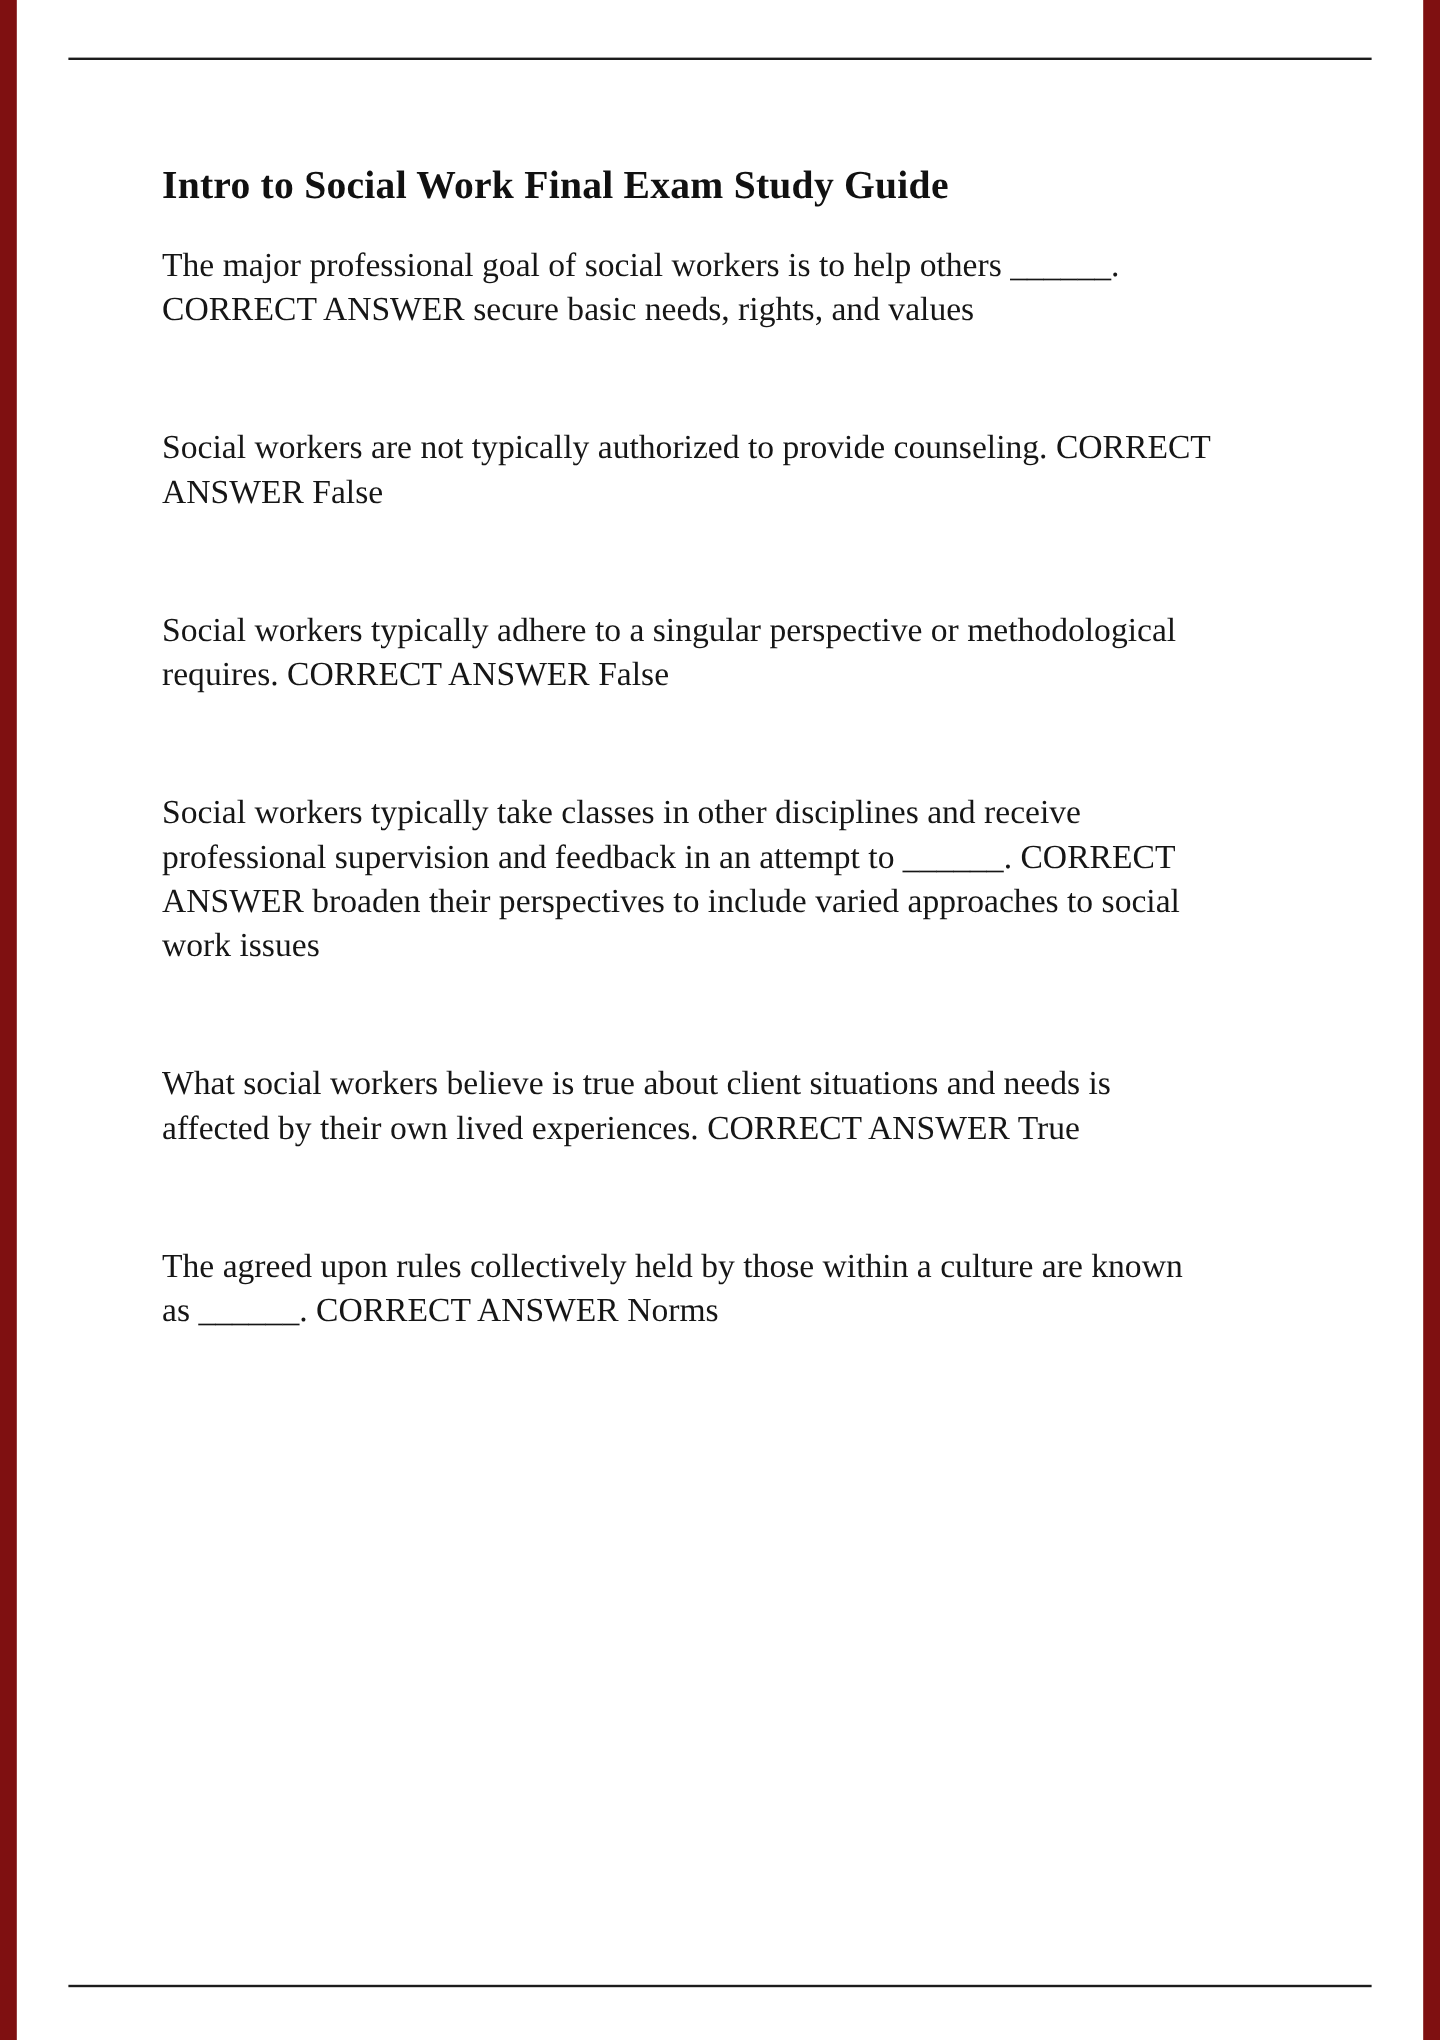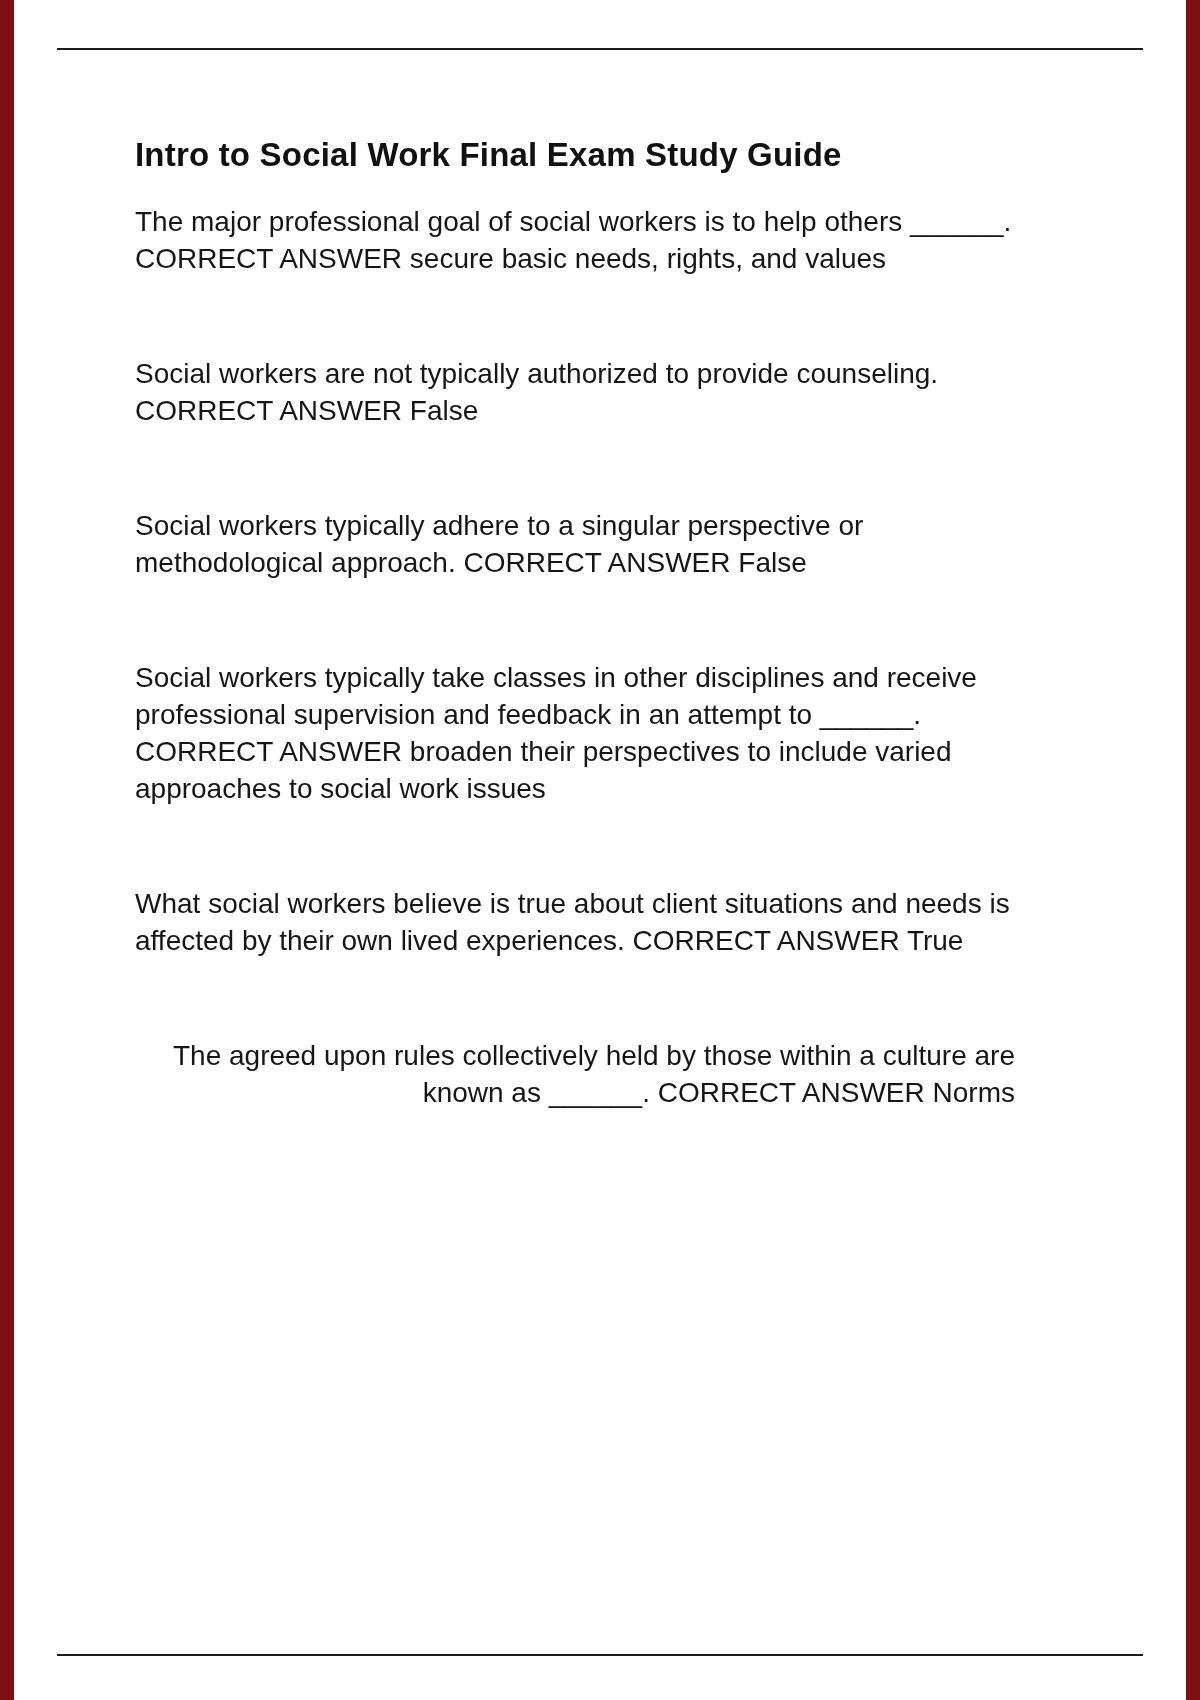--- a/index.html
+++ b/index.html
@@ -7,21 +7,21 @@
     padding: 0;
     background: #e8e8e8;
   }
   .page {
     position: relative;
     width: 1200px;
     height: 1700px;
     margin: 0 auto;
     background: #ffffff;
     overflow: hidden;
-    font-family: Liberation Sans, sans-serif;
+    font-family: Liberation Serif, serif;
   }
   .edge-bar {
     position: absolute;
     top: 0;
     bottom: 0;
     width: 14px;
   }
   .edge-bar.left  { left: 0; }
   .edge-bar.right { right: 0; }
   .rule {
@@ -46,42 +46,42 @@
     line-height: 1.4;
     color: #111111;
     letter-spacing: 0.2px;
   }
   p.qa {
     margin: 0 0 78px 0;
     font-size: 28px;
     line-height: 1.32;
     color: #161616;
   }
-  p.qa:last-child { margin-bottom: 0; text-align: right; }
+  p.qa:last-child { margin-bottom: 0; }
 </style>
 </head>
 <body>
 
 <div class="page">
 
   <div class="edge-bar left" style="background: rgb(127, 16, 17);"></div>
   <div class="edge-bar right" style="background: rgb(127, 16, 17);"></div>
 
   <div class="rule top"></div>
   <div class="rule bottom"></div>
 
   <div class="content">
 
     <h1 class="doc-title"><span>Intro to Social Work Final Exam Study Guide</span><br></h1>
 
     <p class="qa">The major professional goal of social workers is to help others ______. CORRECT ANSWER secure basic needs, rights, and values</p>
 
     <p class="qa">Social workers are not typically authorized to provide counseling. CORRECT ANSWER False</p>
 
-    <p class="qa">Social workers typically adhere to a singular perspective or methodological approach. CORRECT ANSWER False</p>
+    <p class="qa">Social workers typically adhere to a singular perspective or methodological requires. CORRECT ANSWER False</p>
 
 
     <p class="qa">Social workers typically take classes in other disciplines and receive professional supervision and feedback in an attempt to ______. CORRECT ANSWER broaden their perspectives to include varied approaches to social work issues</p>
 
     <p class="qa">What social workers believe is true about client situations and needs is affected by their own lived experiences. CORRECT ANSWER True</p>
 
     <p class="qa">The agreed upon rules collectively held by those within a culture are known as ______. CORRECT ANSWER Norms</p>
 
   </div>
 </div>

